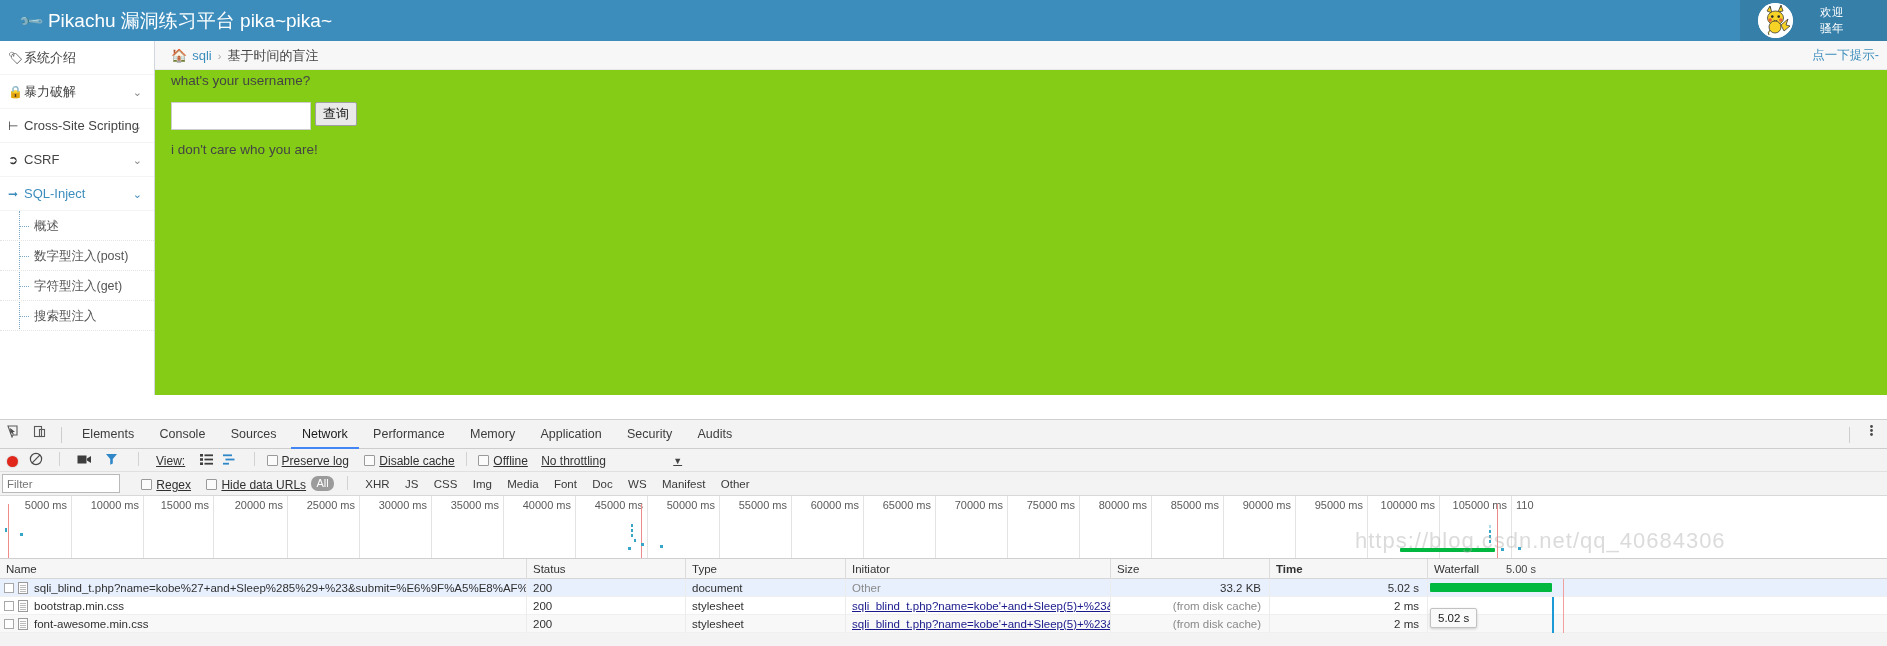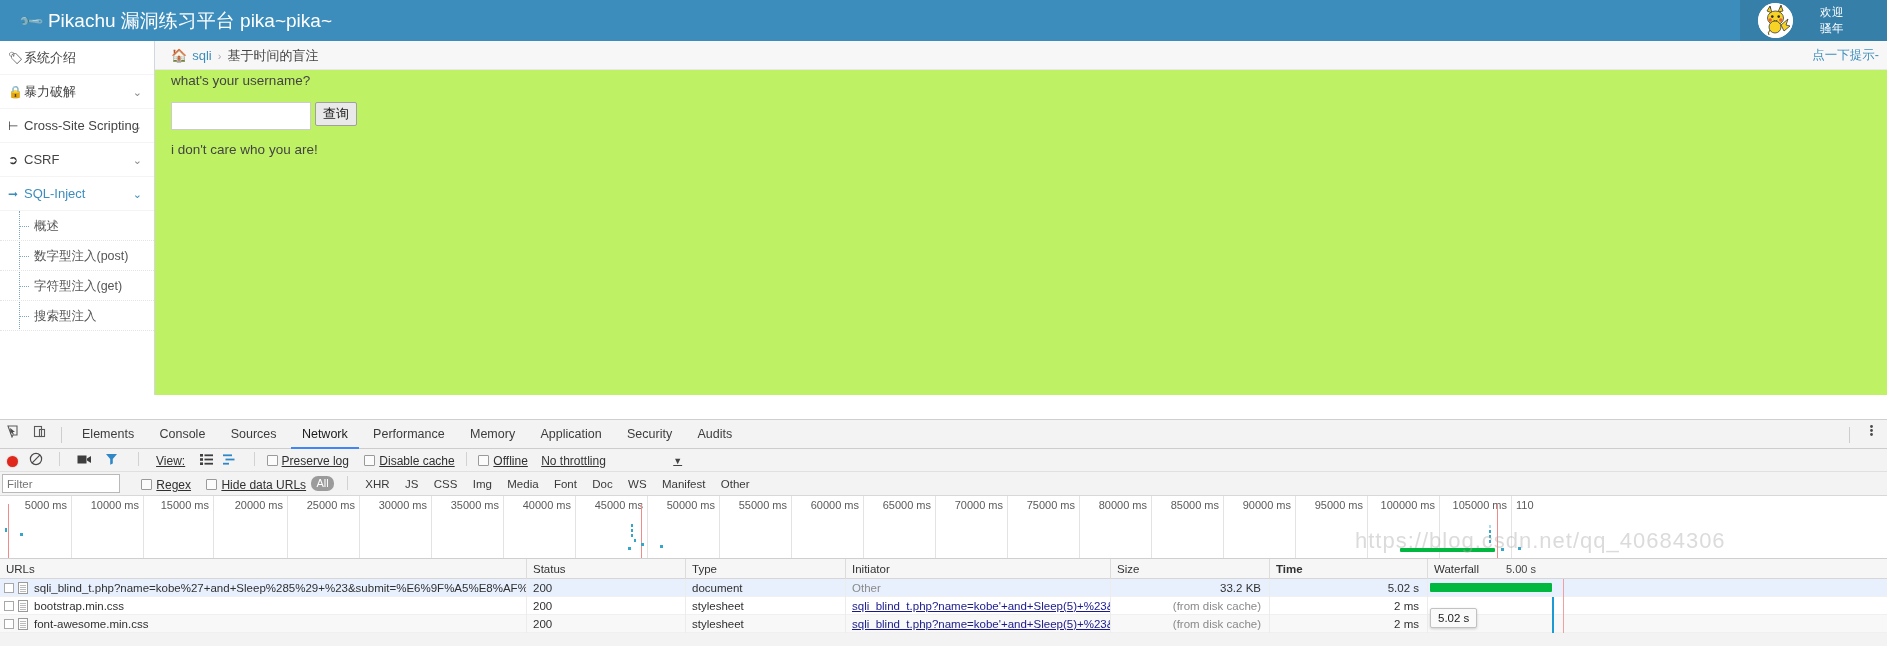--- a/index.html
+++ b/index.html
@@ -64,21 +64,21 @@
   .sub-item {
     position:relative; height:30px; line-height:30px;
     font-size:12.5px; color:#555; padding-left:34px;
     border-bottom:1px dotted #e4e4e4; white-space:nowrap; cursor:pointer;
   }
   .sub-item:before {
     content:""; position:absolute; left:20px; top:15px; width:9px;
     border-top:1px dotted #7ba7c4;
   }
 
-  .content { position:absolute; left:155px; top:41px; right:0; height:354px; background:#bef264; }
+  .content { position:absolute; left:155px; top:41px; right:0; height:354px; background:#84cc16; }
   .breadcrumbbar {
     position:relative; height:29px; border-bottom:1px solid #e8e8e8;
     background:#f7f7f7;
   }
   .breadcrumb {
     position:absolute; left:16px; top:0; height:29px; line-height:29px;
     font-size:13px; color:#444; white-space:nowrap;
   }
   .breadcrumb .home { color:#5b5b5b; margin-right:5px; font-size:13px;}
   .breadcrumb a { color:#3c8dbc; text-decoration:none; cursor:pointer; }
@@ -503,21 +503,21 @@
       <div class="ov-blue" style="left:1489px;top:29px;height:3px;opacity:.4;"></div>
       <div class="ov-blue" style="left:1489px;top:34px;height:3px;"></div>
       <div class="ov-blue" style="left:1489px;top:39px;height:3px;"></div>
       <div class="ov-blue" style="left:1489px;top:44px;height:3px;"></div>
       <div class="ov-dot" style="left:1501px;top:52px;"></div>
       <div class="ov-dot" style="left:1518px;top:51px;"></div>
     </div>
 
     <div class="dt-table">
       <div class="th-row">
-        <div class="th" style="left:0;width:527px;">URLs</div>
+        <div class="th" style="left:0;width:527px;">Name</div>
         <div class="th" style="left:527px;width:159px;">Status</div>
         <div class="th" style="left:686px;width:160px;">Type</div>
         <div class="th" style="left:846px;width:265px;">Initiator</div>
         <div class="th" style="left:1111px;width:159px;">Size</div>
         <div class="th" style="left:1270px;width:158px;font-weight:bold;">Time</div>
         <div class="th" style="left:1428px;width:459px;border-right:none;">
           <span>Waterfall</span>
           <span class="wf-scale">5.00 s</span>
         </div>
       </div>

